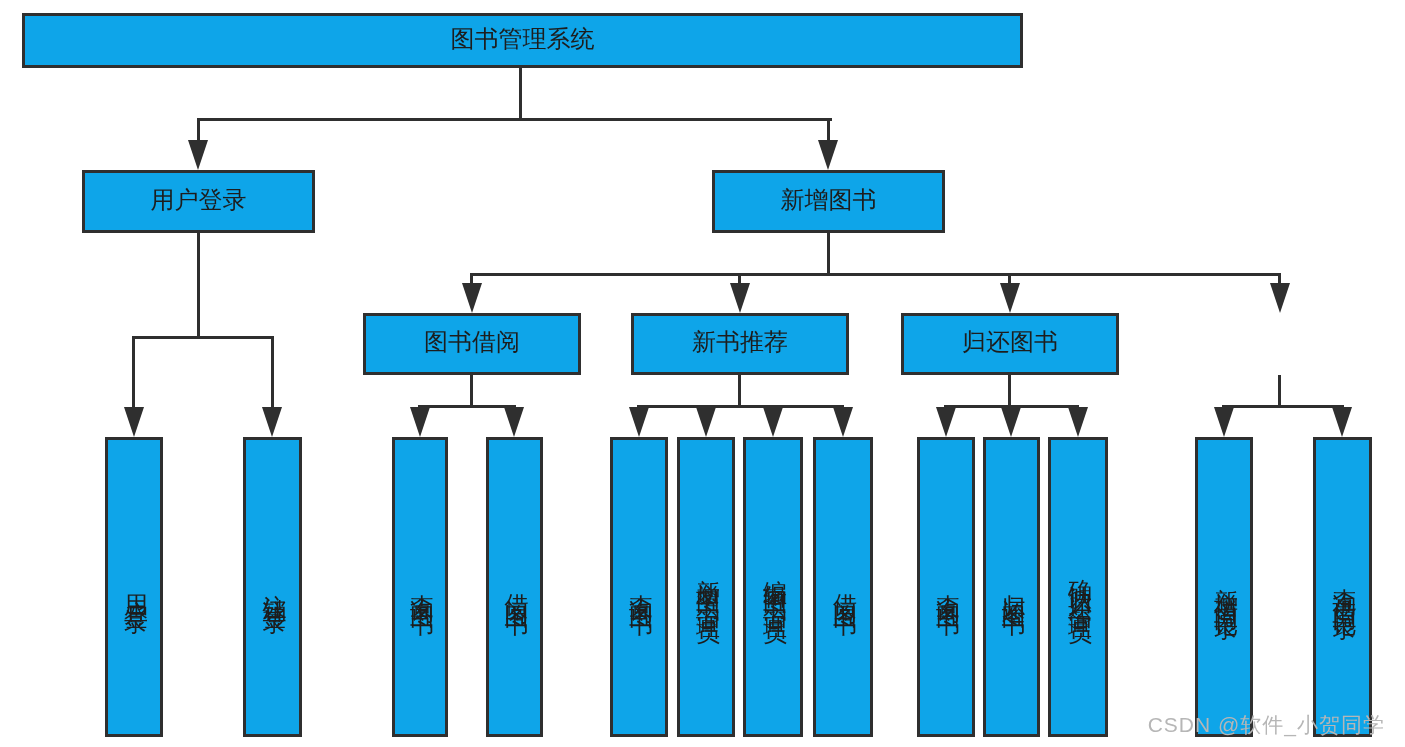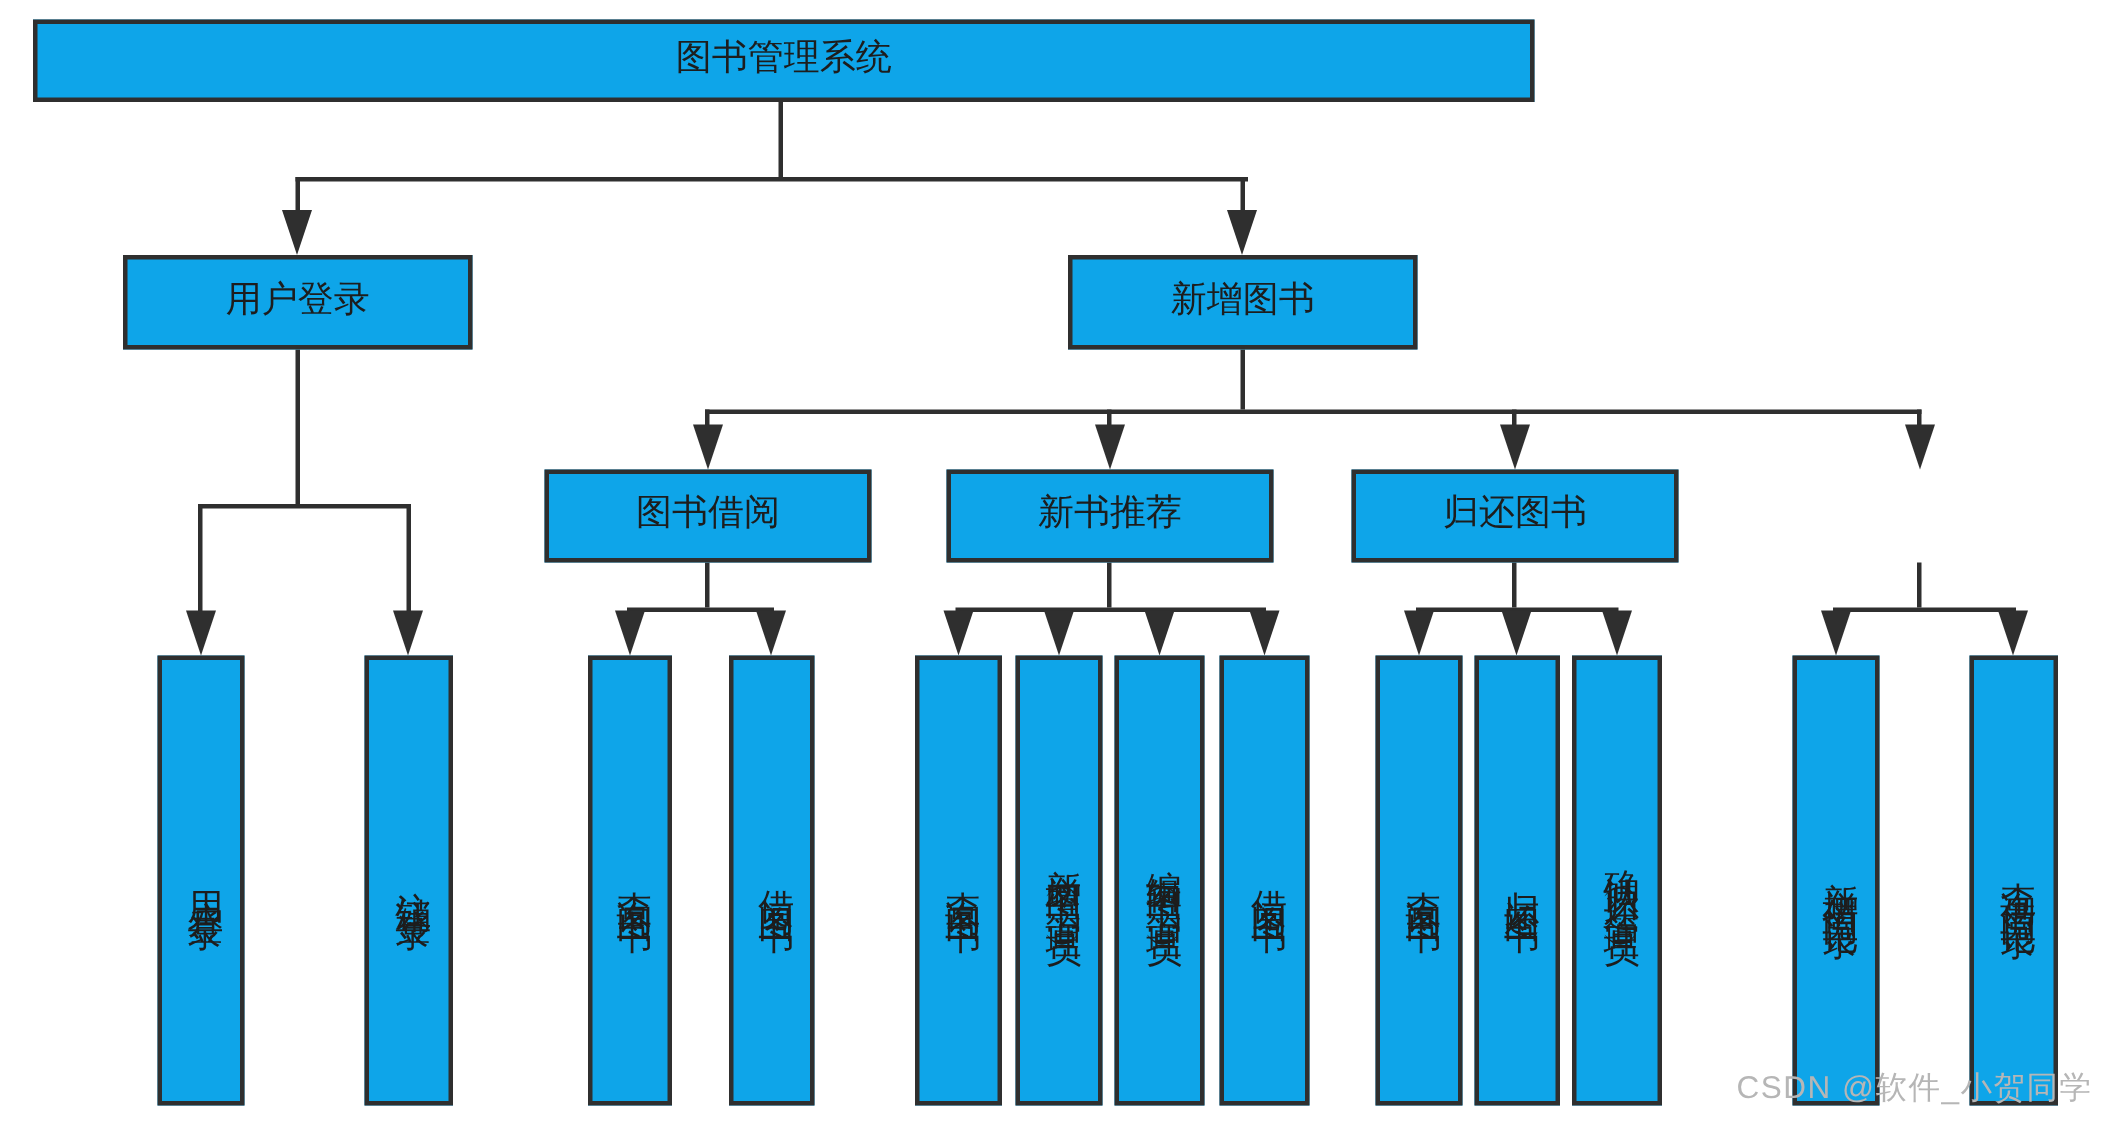--- a/index.html
+++ b/index.html
@@ -52,21 +52,21 @@
   .ah {
     position: absolute;
     width: 0;
     height: 0;
     border-left: 10px solid transparent;
     border-right: 10px solid transparent;
     border-top: 30px solid var(--line);
   }
   .watermark {
     position: absolute;
-    right: 10px;
+    right: 20px;
     bottom: 8px;
     font-size: 21px;
     color: #b6b6b6;
     z-index: 10;
     letter-spacing: 1px;
     white-space: nowrap;
   }
 </style>
 </head>
 <body>

